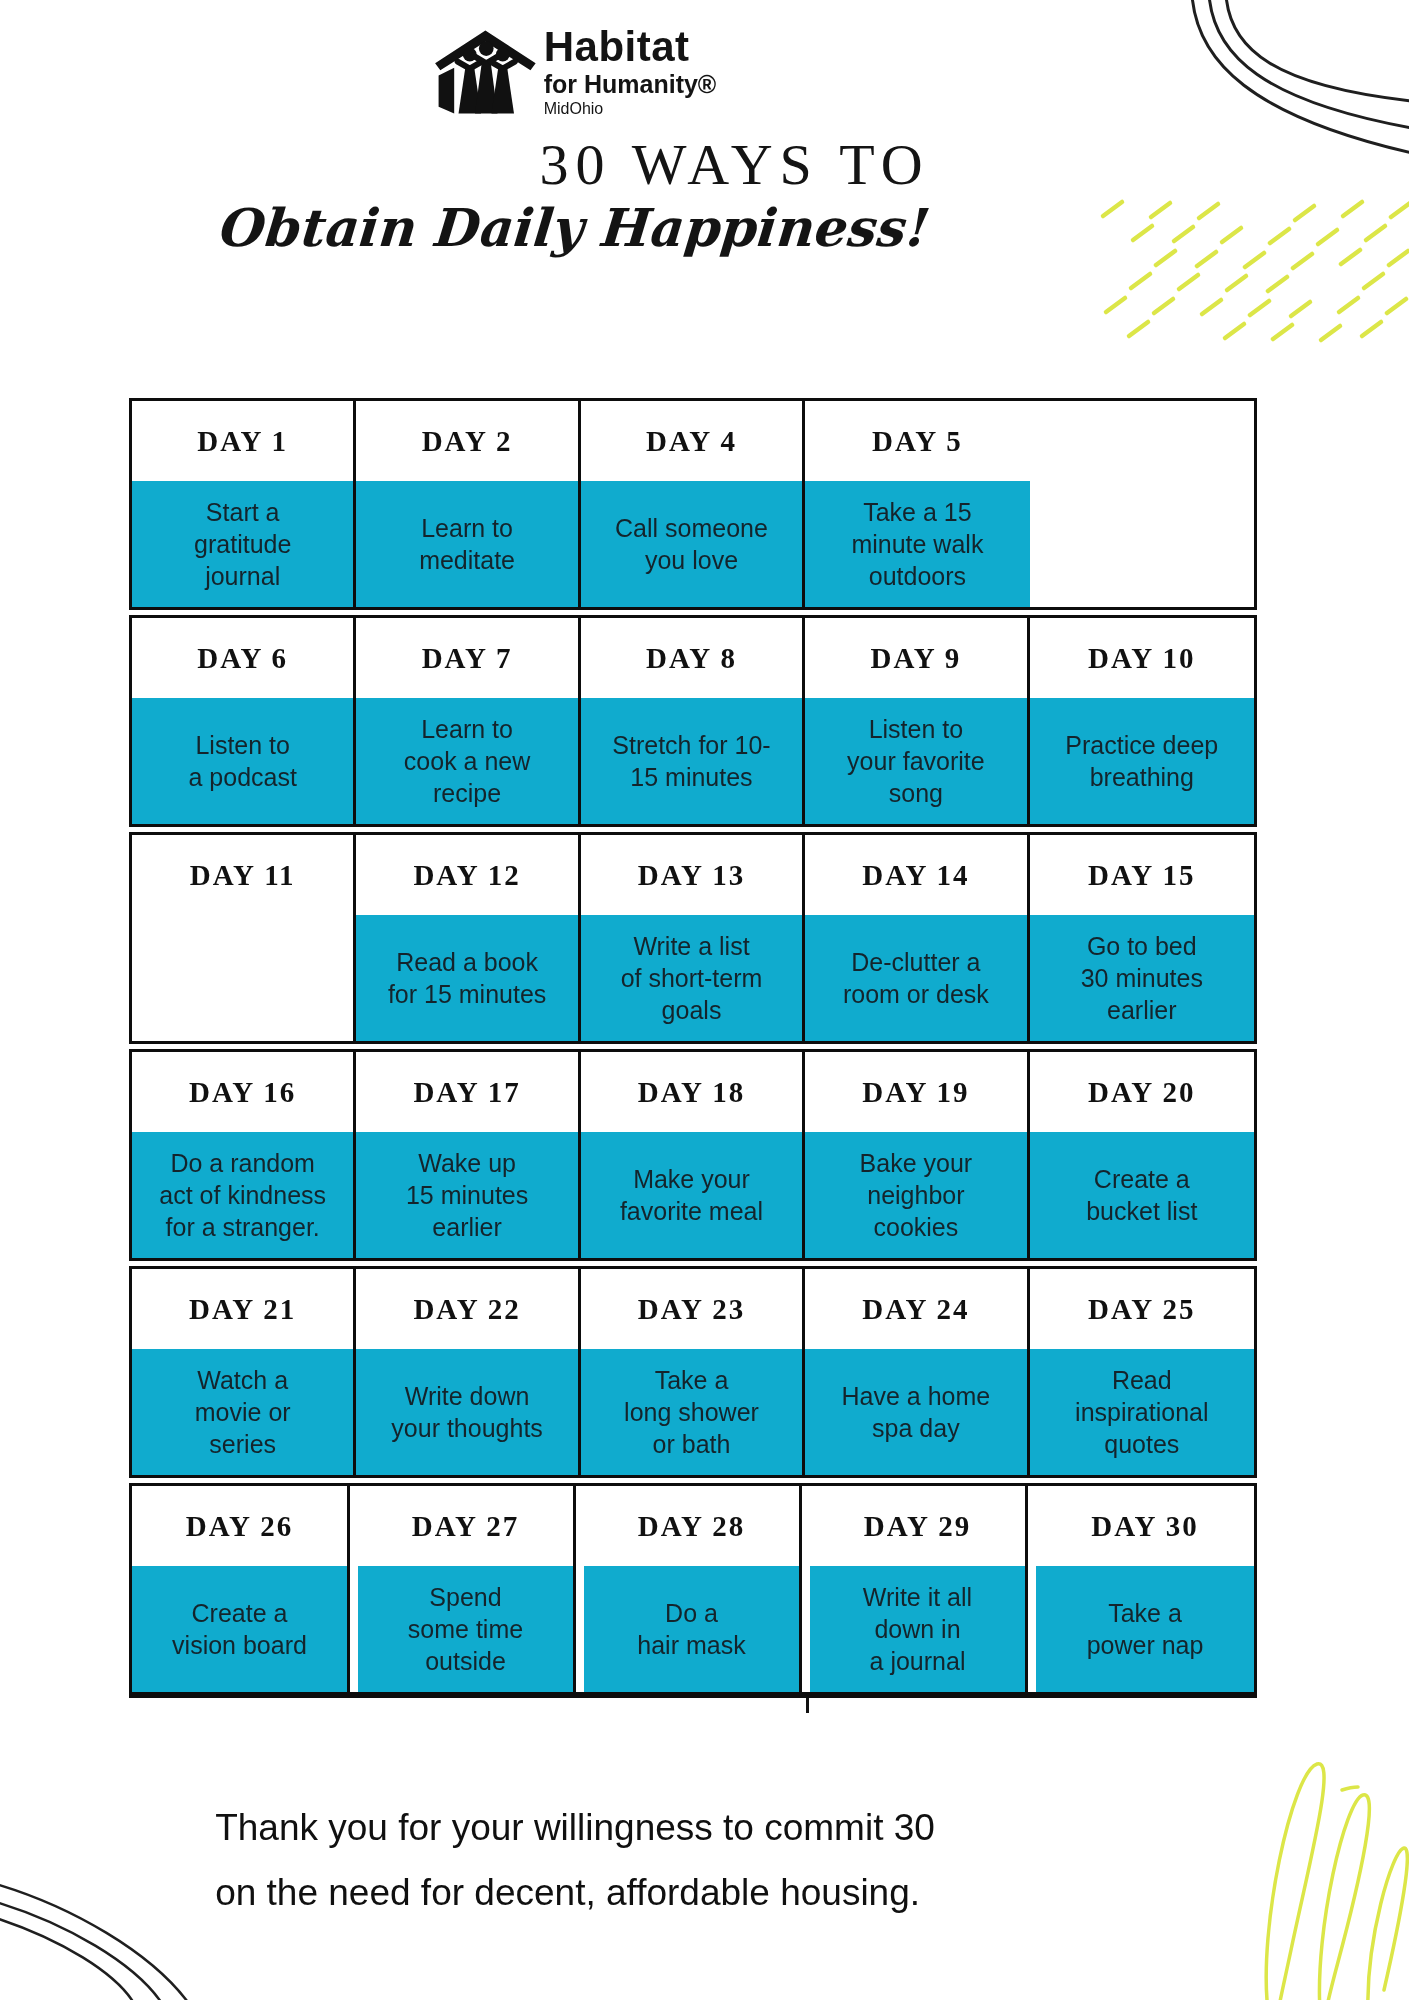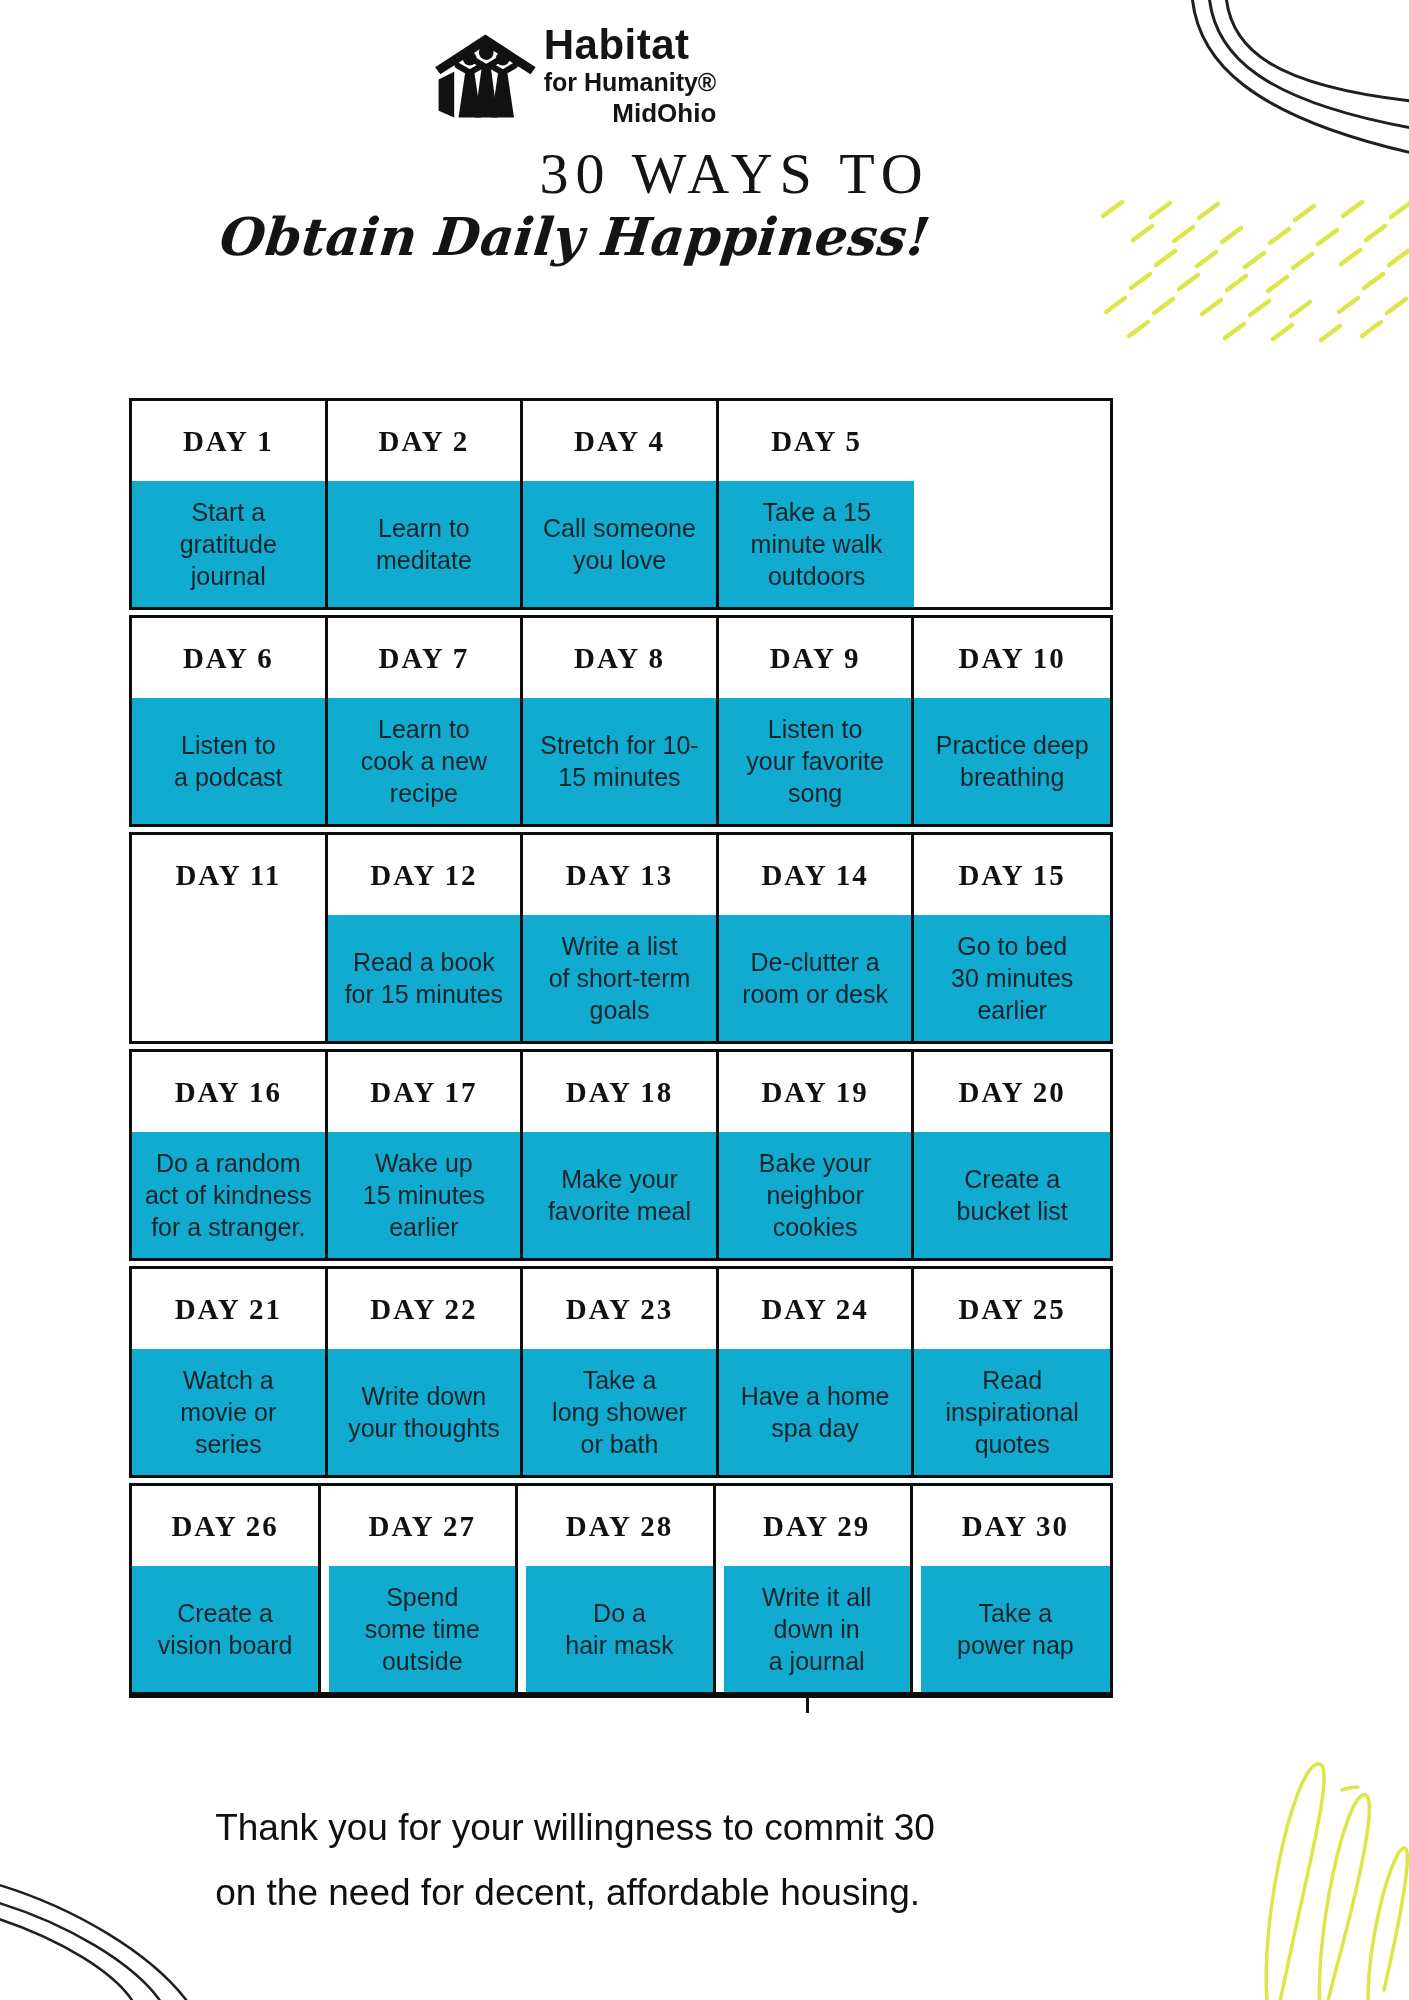--- a/index.html
+++ b/index.html
@@ -6,33 +6,33 @@
   .poster{
     position:relative;width:1409px;height:2000px;background:#ffffff;overflow:hidden;
     font-family:"Liberation Sans","DejaVu Sans",sans-serif;color:#141414;
   }
   
   .header{position:absolute;top:24px;left:575px;transform:translateX(-50%);text-align:center;}
   .logo-row{display:flex;align-items:center;justify-content:center;gap:6px;}
   .logo-text{text-align:left;}
   .brand-name{font-size:42px;font-weight:bold;line-height:1;letter-spacing:0.5px;}
   .brand-sub{font-size:25px;font-weight:bold;line-height:1.15;margin-top:2px;}
-  .brand-region{font-size:26px;font-weight:bold;text-align:right;margin-top:1px;}
+  .brand-region{font-size:16px;font-weight:normal;text-align:left;margin-top:1px;}
   .poster-title{
     margin-top:16px;font-family:Liberation Serif, serif;
     font-weight:500;font-size:58px;letter-spacing:7px;line-height:1;white-space:nowrap;text-align:right;
   }
   .poster-subtitle{
     margin-top:8px;font-family:"DejaVu Serif","Liberation Serif",serif;
     font-style:italic;font-weight:bold;font-size:52px;line-height:1;white-space:nowrap;
     transform:skewX(-6deg);
   }
   
   .calendar{
-    position:absolute;left:129px;top:398px;width:984px;
+    position:absolute;left:129px;top:398px;width:1128px;
     display:flex;flex-direction:column;gap:5px;
   }
   .row-block{
     box-sizing:border-box;height:212px;border:3px solid #0d0d0d;background:#ffffff;
     display:grid;grid-template-columns:repeat(5,1fr);
   }
   .row-block:last-child{border-bottom-width:6px;height:215px;gap:8px;}
   .day-cell{display:flex;flex-direction:column;border-right:3px solid #0d0d0d;min-width:0;}
   .day-cell:last-child{border-right:none;}
   .day-header{

